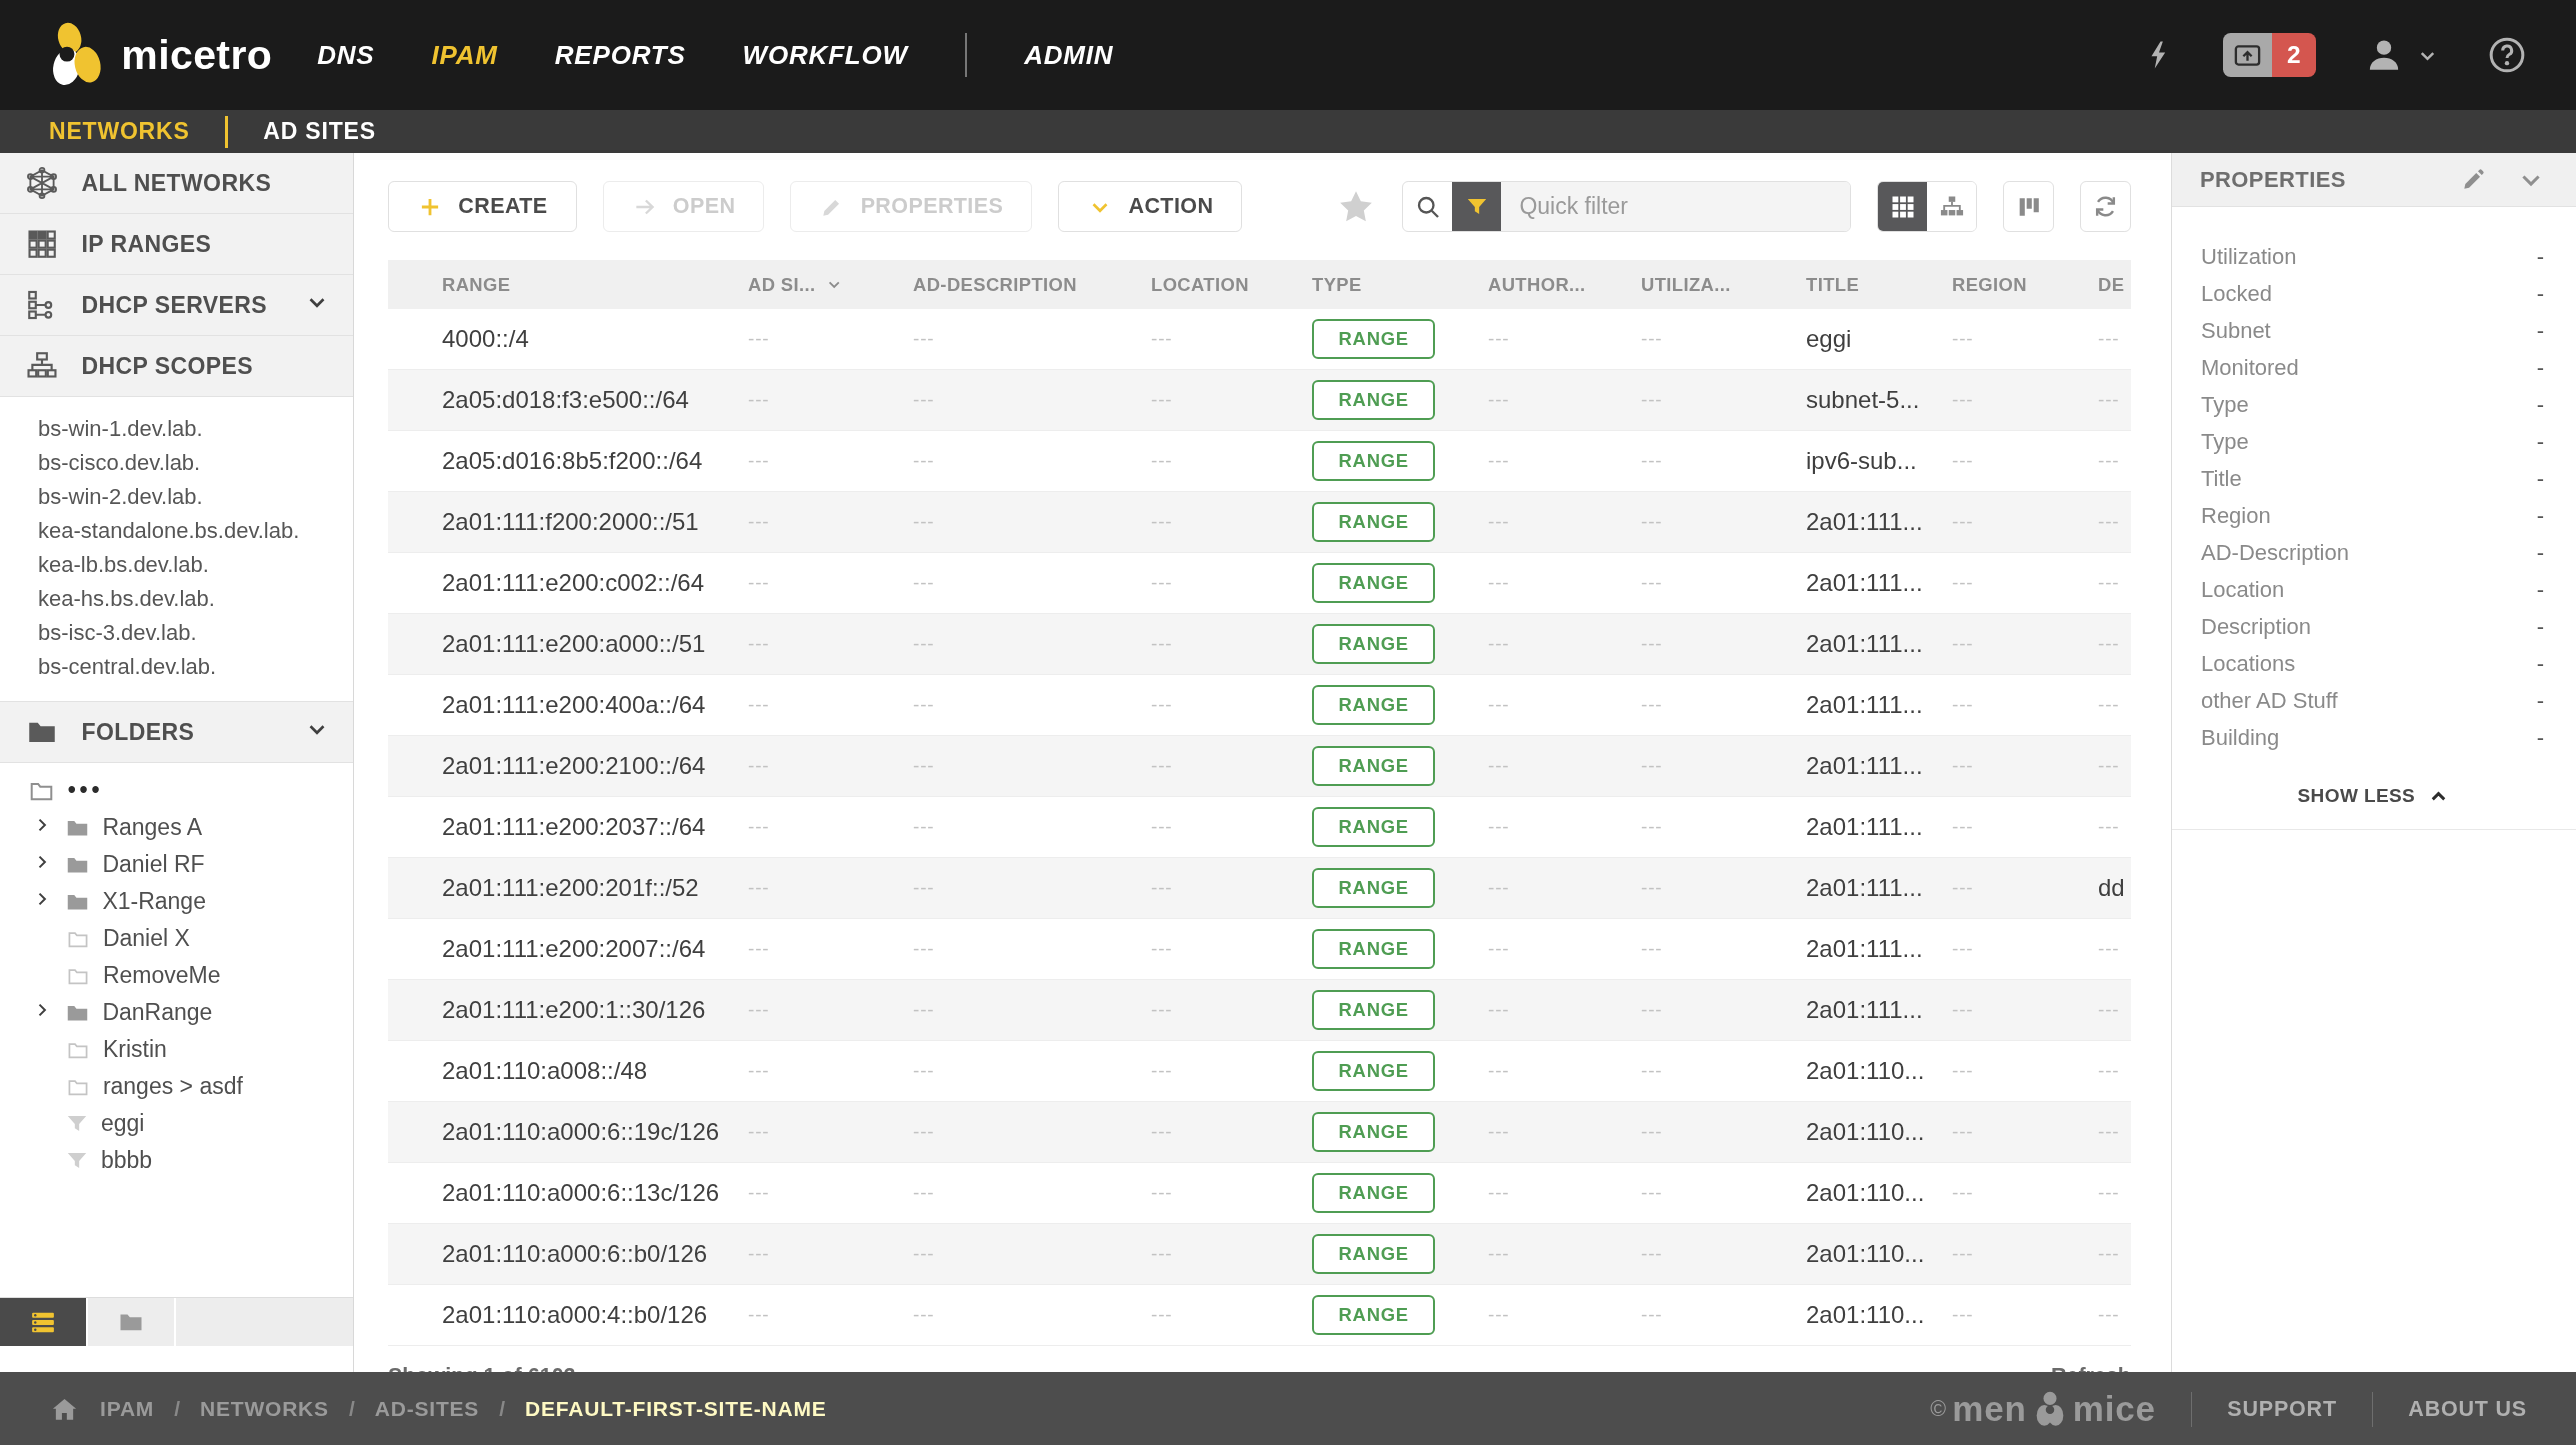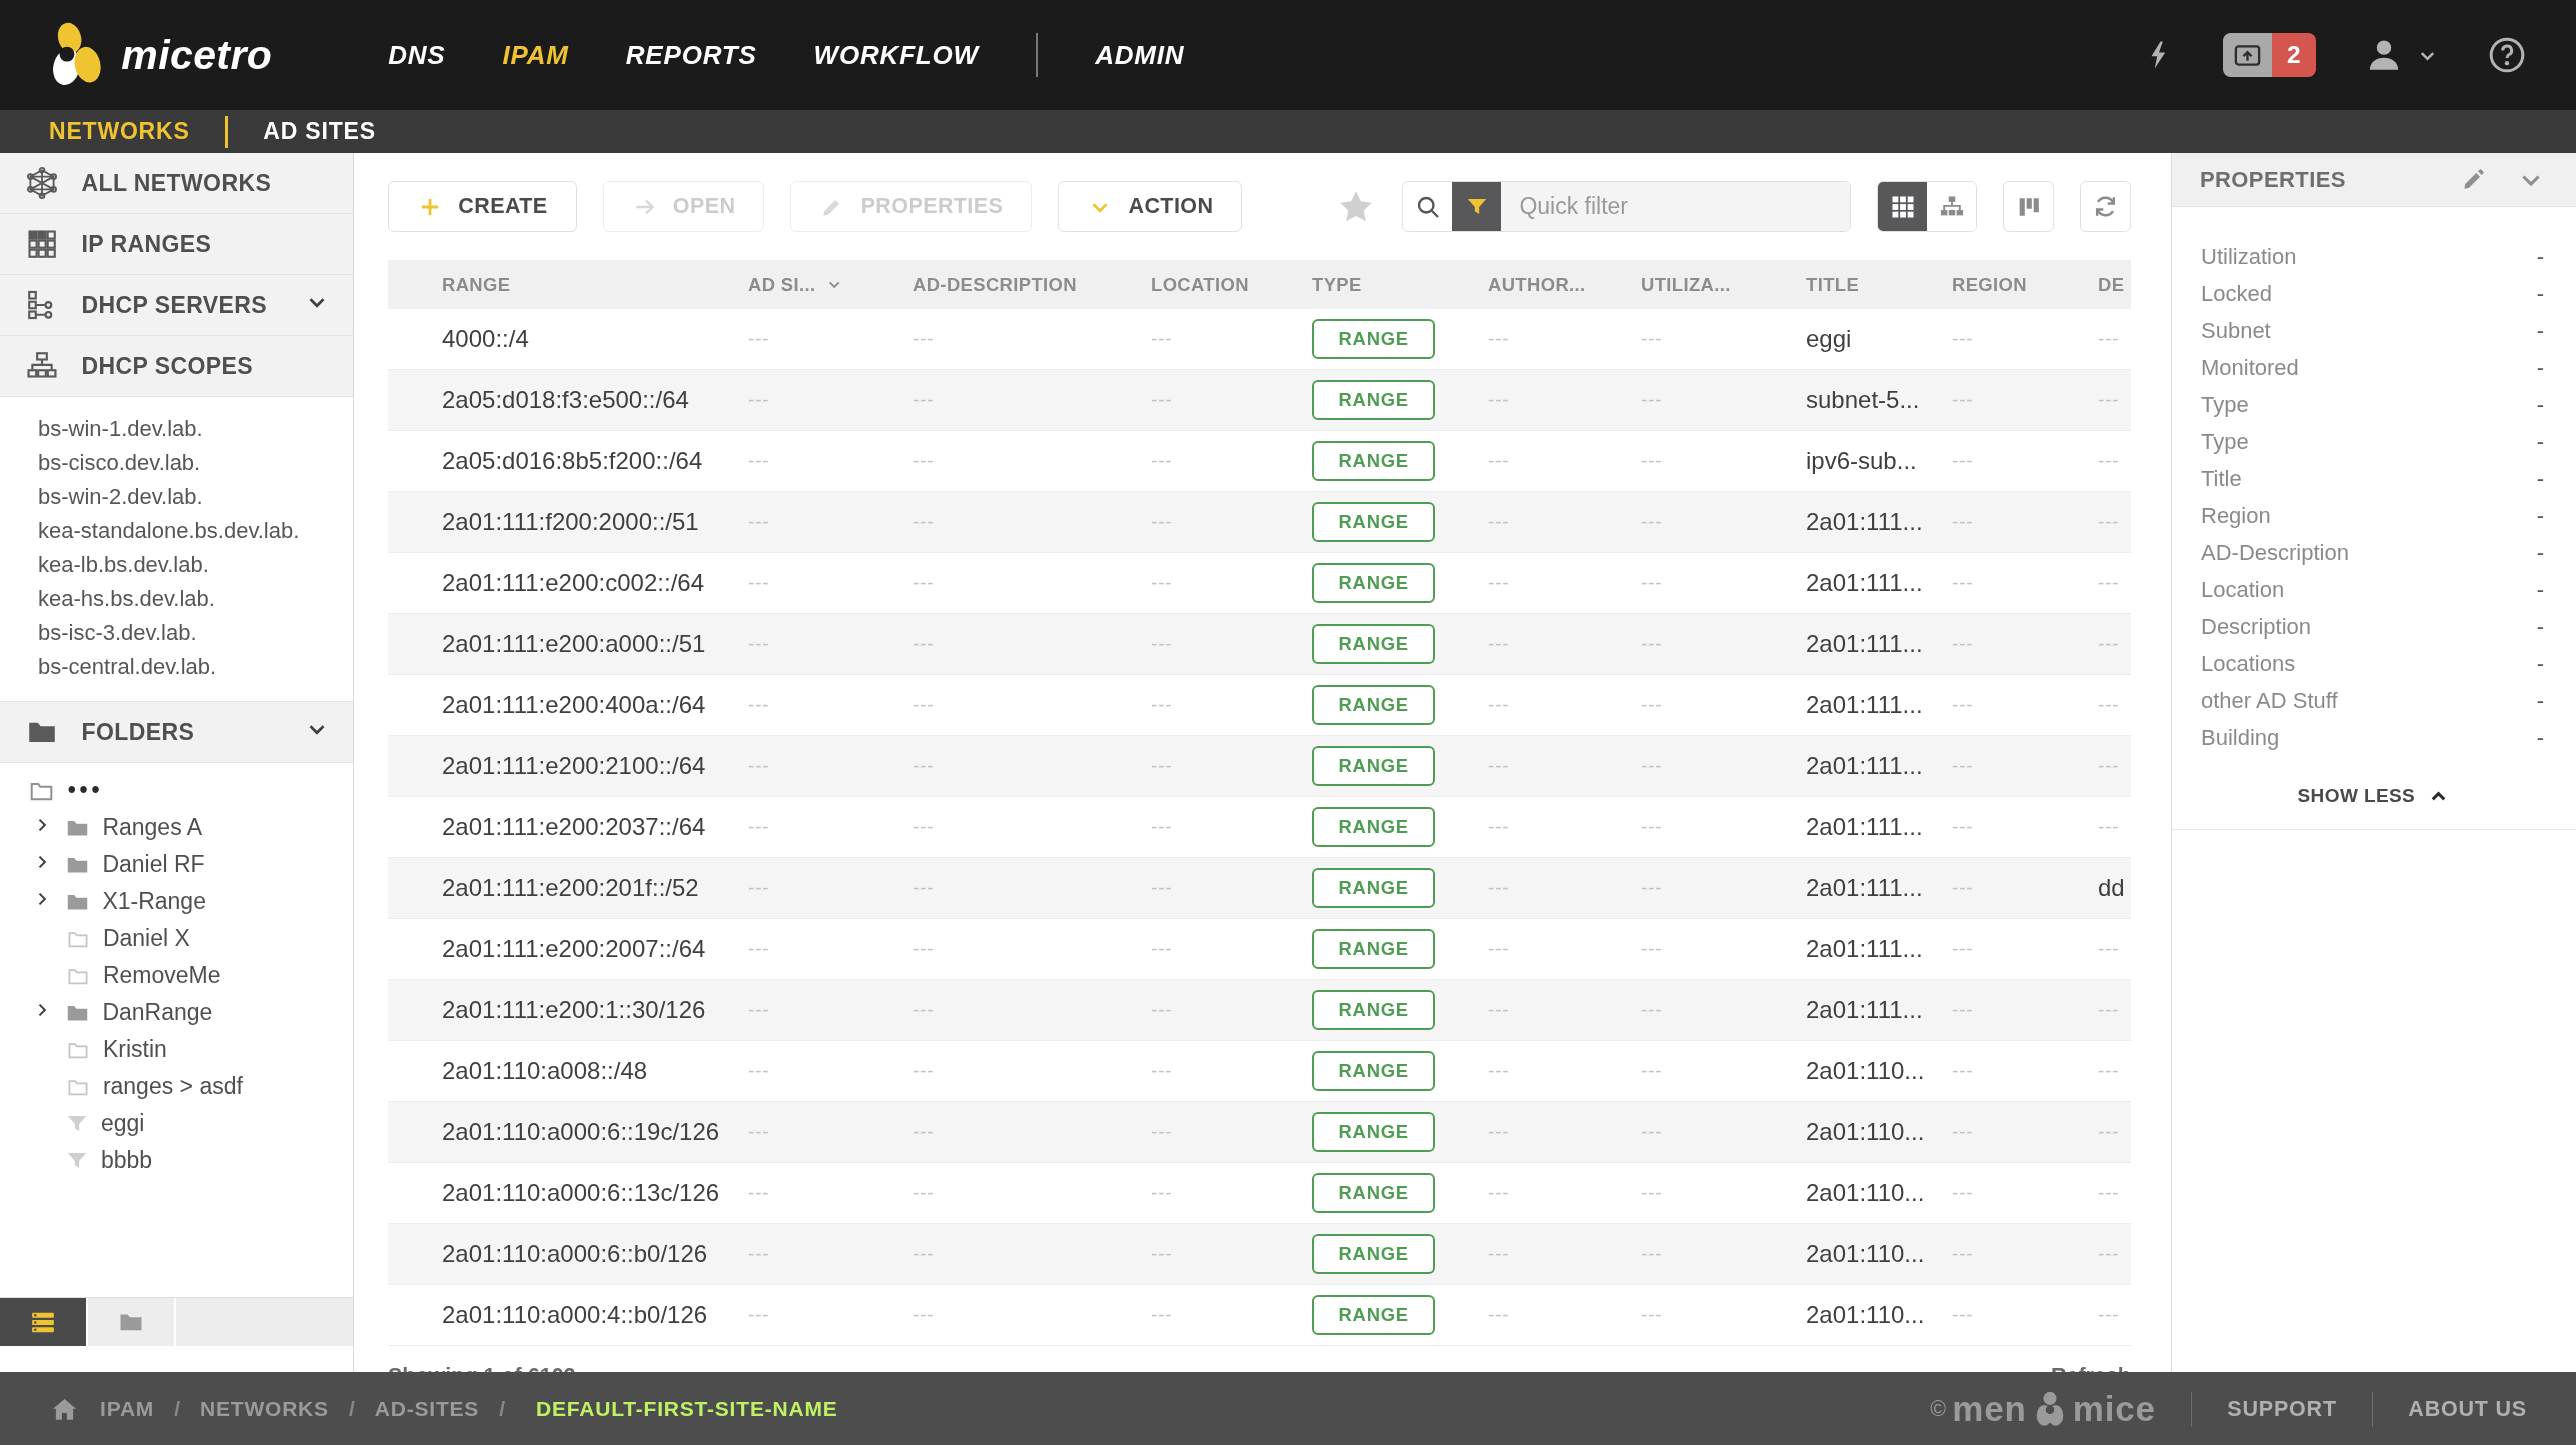--- a/index.html
+++ b/index.html
@@ -2,21 +2,21 @@
 <html style="font-size:12.3px"><head>
 <meta charset="utf-8">
 <style>
   * { box-sizing: border-box; margin: 0; padding: 0; }
   html,body { width: 2576px; height: 1446px; font-family: "Liberation Sans", sans-serif; background: #fff; overflow: hidden; }
   .icon { display: inline-flex; align-items: center; justify-content: center; flex: none; }
   .icon svg { width: 100%; height: 100%; display: block; }
 
   
   .topnav { height: 110px; background: #1b1b1b; display: flex; align-items: center; padding: 0 49px; }
-  .logo { display: flex; align-items: center; gap: 15.3px; margin-right: 116px; cursor: pointer; font-style: italic; }
+  .logo { display: flex; align-items: center; gap: 15.3px; margin-right: 45px; cursor: pointer; }
   .logo-text { color: #fff; font-size: 41px; font-weight: bold; letter-spacing: 0.4px; }
   .menu { display: flex; align-items: center; gap: 57px; font-style: italic; }
   .menu-item { color: #fff; font-size: 26px; font-weight: bold; letter-spacing: 0.8px; cursor: pointer; }
   .menu-item.active { color: #f0c330; }
   .menu-divider { width: 2.3px; height: 44px; background: #777; }
   .topnav-right { margin-left: auto; display: flex; align-items: center; gap: 48px; }
   .upgrade-badge { display: flex; height: 44px; border-radius: 7.7px; overflow: hidden; cursor: pointer; }
   .upgrade-left { width: 49px; background: #a9a9a9; color: #2d2d2d; display: grid; place-items: center; }
   .upgrade-count { width: 44px; background: #d4564f; color: #fff; font-size: 24.5px; font-weight: bold; display: grid; place-items: center; }
   .user-wrap { display: flex; align-items: center; gap: 12.3px; cursor: pointer; color: #b3b3b3; }
@@ -83,21 +83,21 @@
   .props-actions { margin-left: auto; display: flex; align-items: center; gap: 31px; color: #8f8f8f; }
   .props-fields { padding: 31px 32px 7.7px 29px; }
   .pfield { height: 37px; display: flex; align-items: center; justify-content: space-between; font-size: 22px; color: #8a8a8a; }
   .pval { color: #555; }
   .show-less { height: 66px; flex: none; display: flex; align-items: center; justify-content: center; gap: 12.3px; font-size: 19px; font-weight: bold; color: #4a4a4a; letter-spacing: 0.4px; border-bottom: 1.5px solid #e8e8e8; cursor: pointer; }
 
   
   .footer { height: 74px; background: #4d4d4d; display: flex; align-items: center; padding: 0 49px; gap: 20px; }
   .home-link { color: #9a9a9a; cursor: pointer; }
   .crumb { font-size: 21px; font-weight: bold; letter-spacing: 0.8px; color: #9a9a9a; cursor: pointer; white-space: nowrap; }
-  .crumb.active { color: #bef264; margin-left: 11px; }
+  .crumb.active { color: #fef9c3; }
   .crumb-sep { color: #888; font-size: 21px; font-weight: bold; }
   .footer-right { margin-left: auto; display: flex; align-items: center; gap: 35px; }
   .brand { display: flex; align-items: center; gap: 6.1px; color: #9a9a9a; cursor: pointer; }
   .brand-c { font-size: 21.5px; }
   .brand-word { font-size: 35px; font-weight: bold; letter-spacing: 0.8px; }
   .fdivider { width: 1.5px; height: 35px; background: #6e6e6e; }
   .flink { font-size: 21.5px; font-weight: bold; letter-spacing: 0.8px; color: #b0b0b0; cursor: pointer; white-space: nowrap; }
 </style>
 </head>
 <body>

